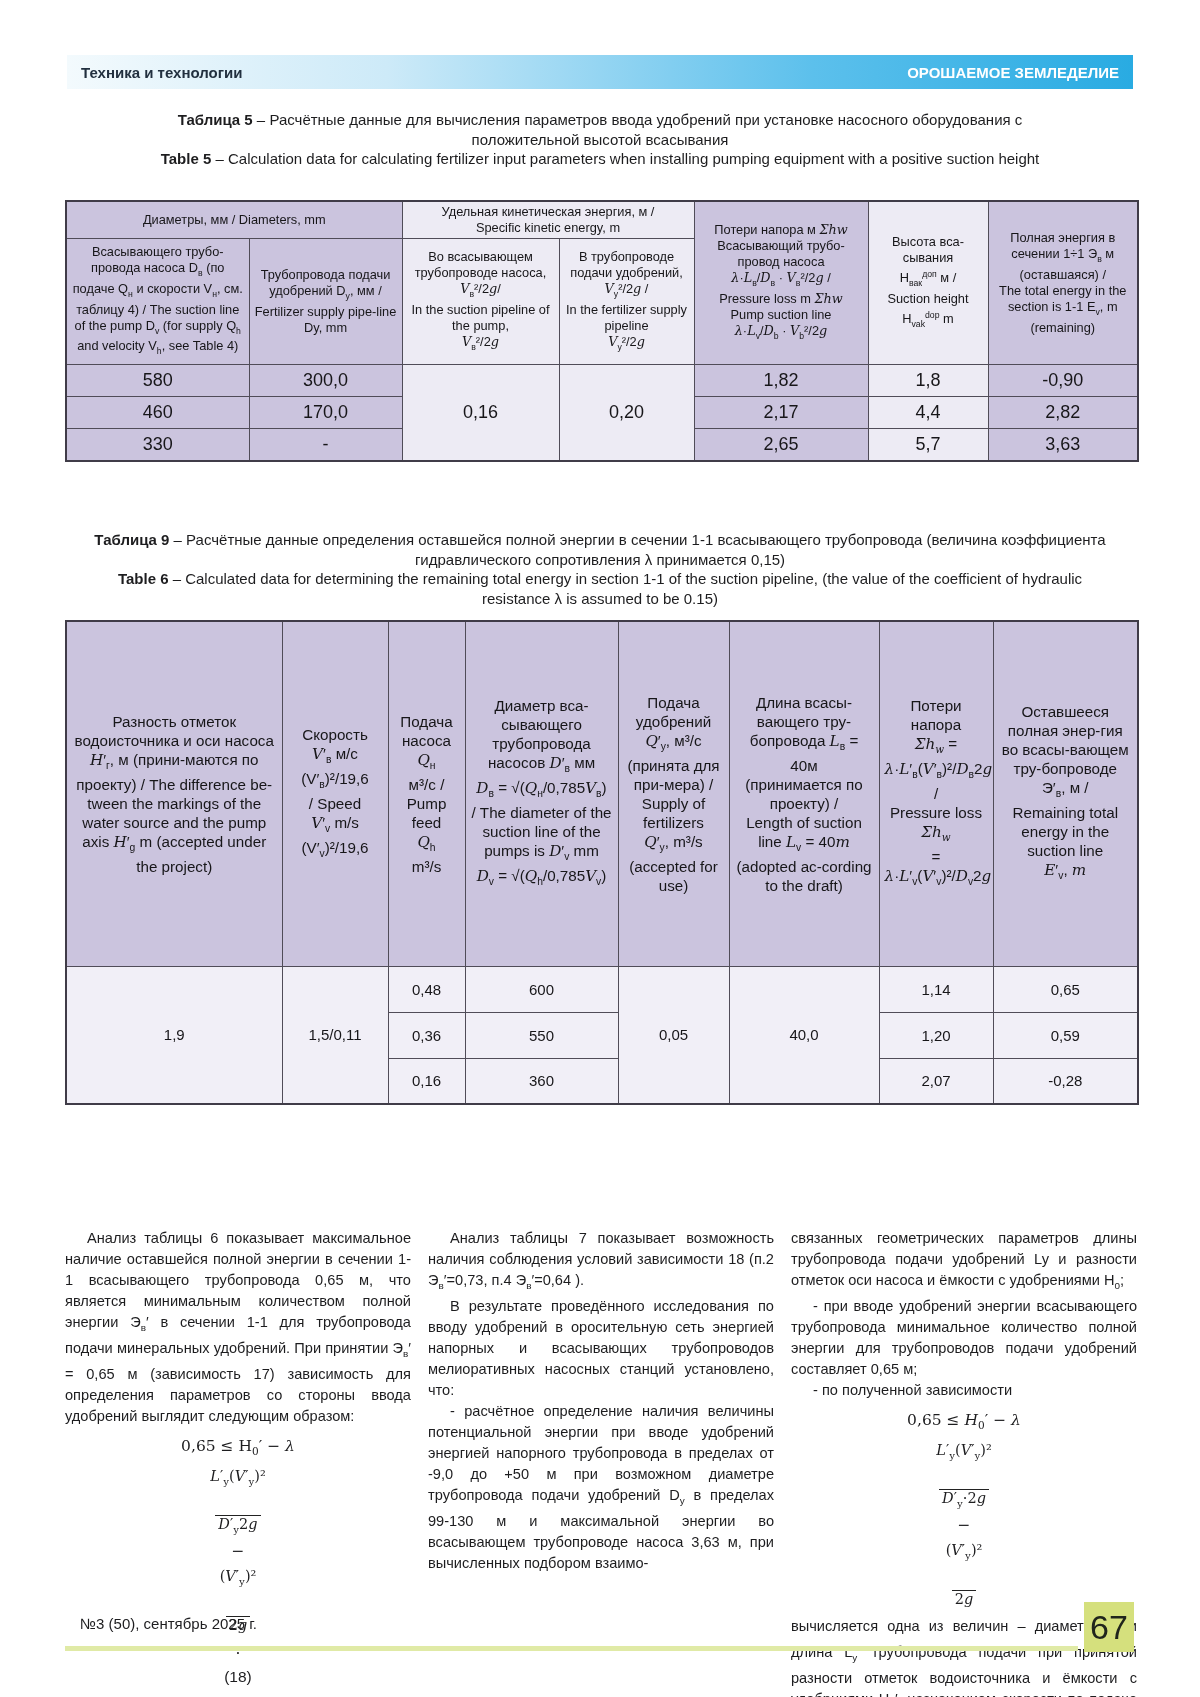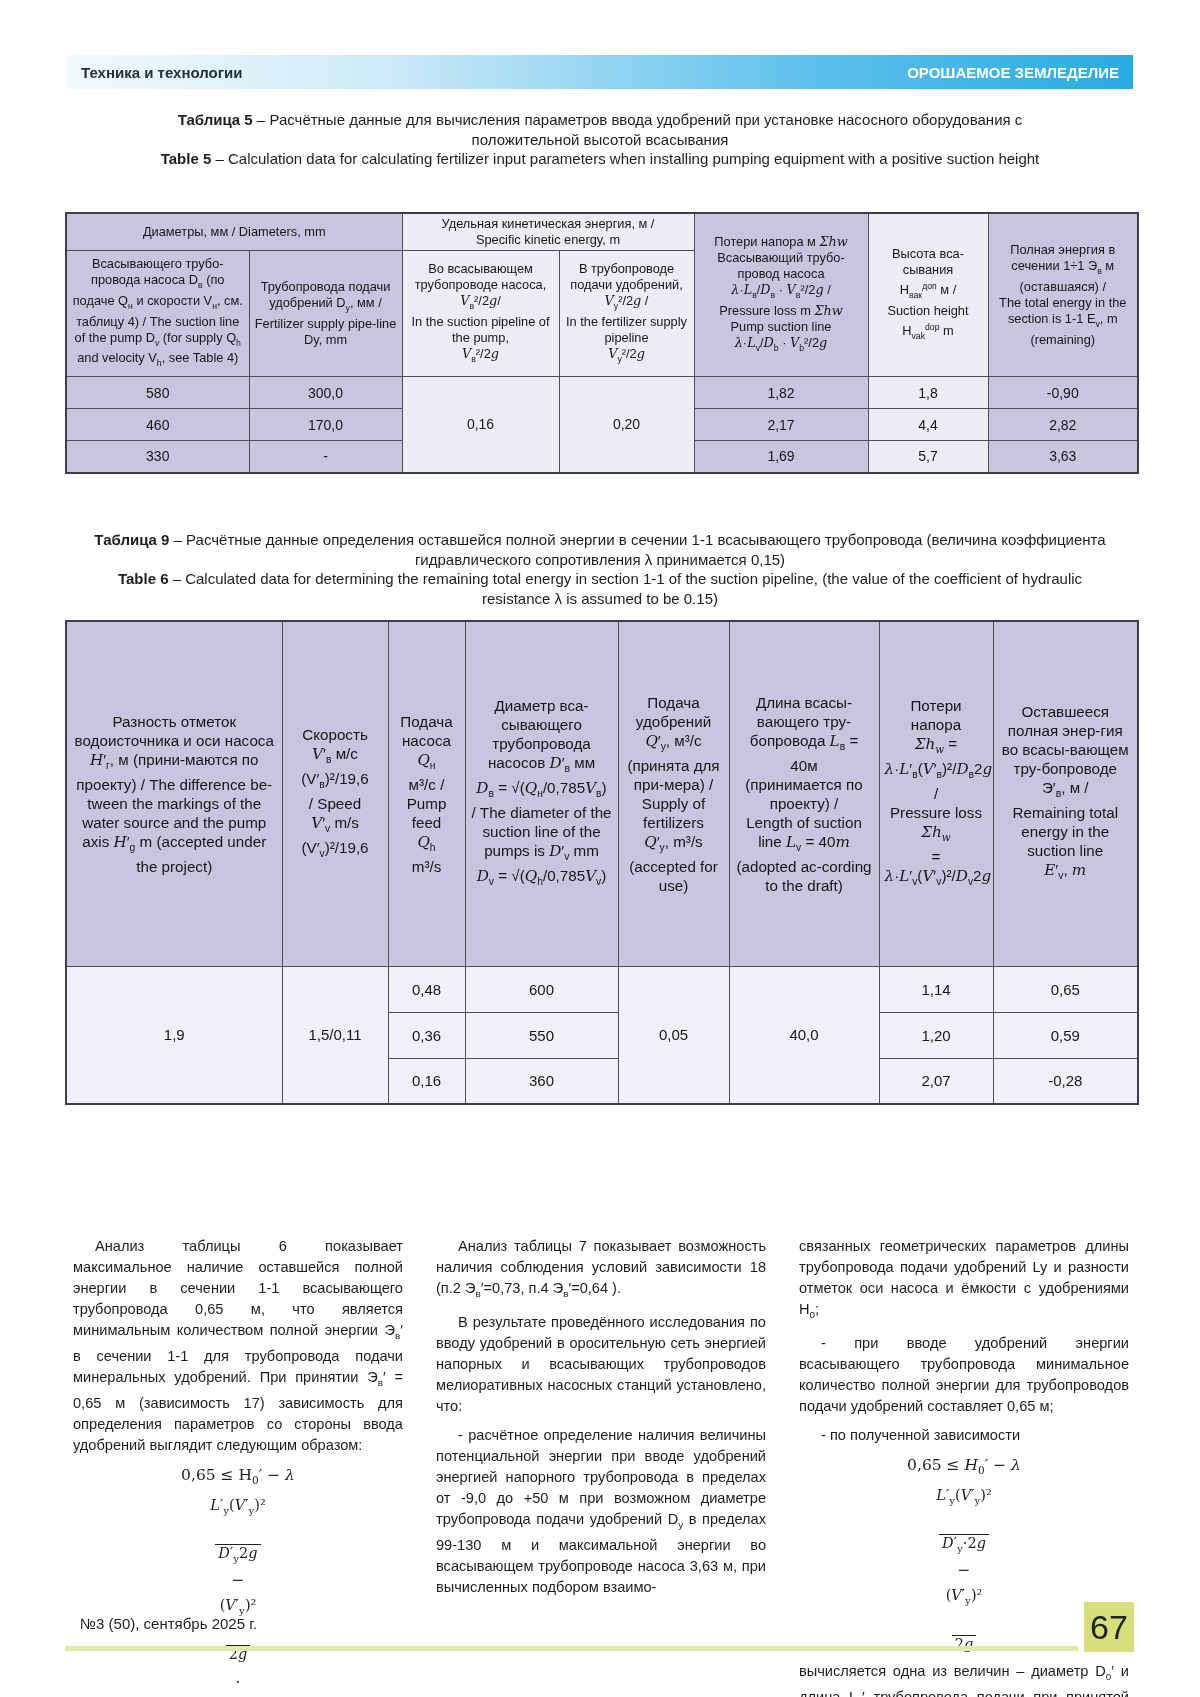--- a/index.html
+++ b/index.html
@@ -18,36 +18,36 @@
   .caption { position:absolute; text-align:center; font-size:15px; line-height:19.5px; color:#1d1d1f; }
   .caption p { margin:0; }
   .cap5 { left:150px; width:900px; top:110px; }
   .cap6 { left:82px;  width:1036px; top:530px; }
 
   
   table { border-collapse:collapse; table-layout:fixed; width:1072px; position:absolute; left:65px;
           border:2px solid #403c48; }
   td { border:1px solid #504c58; text-align:center; vertical-align:middle; padding:2px 5px;
        color:#171619; overflow:hidden; }
-  .t5 { top:212px; }
+  .t5 { top:200px; }
   .t6 { top:620px; }
   .t5 td.hdr  { font-size:12.8px; line-height:16px; }
-  .t5 td.dat  { font-size:14px; height:32px; }
+  .t5 td.dat  { font-size:18px; height:32px; }
   .t6 td.hdr  { font-size:15.2px; line-height:19px; }
   .t6 td.dat  { font-size:15px; height:46px; }
   .lav { background:#cbc4de; }
   .lgt { background:#edebf4; }
   .dt6 { background:#f1eff7; }
   td i { font-family:"DejaVu Serif", serif; }
   sub, sup { font-size:0.68em; }
 
   
   .bodycols { position:absolute; left:65px; top:1228px; width:1072px; display:flex; gap:17px; }
   .bcol { width:346px; font-size:14.6px; line-height:21px; text-align:justify; }
-  .bcol p { margin:8px; }
+  .bcol p { margin:0; }
   .bcol p.ind { text-indent:22px; }
   .bcol i { font-family:"DejaVu Serif", serif; }
 
   
   .eq { display:flex; align-items:center; justify-content:center; gap:6px;
         font-family:"DejaVu Serif", serif; font-size:15.5px; margin:9px 0; text-align:center;flex-direction:column; }
   .frac { display:inline-flex; flex-direction:column; align-items:center; line-height:1.15; font-size:14.5px;gap:28px; }
   .frac .den { border-top:1.3px solid #222; padding:0 3px; }
   .eqnum { margin-left:0; font-family:Liberation Sans, sans-serif;text-align:center; }
 
@@ -108,21 +108,21 @@
     <tr>
       <td class="dat lav">460</td>
       <td class="dat lav">170,0</td>
       <td class="dat lav">2,17</td>
       <td class="dat lgt">4,4</td>
       <td class="dat lav">2,82</td>
     </tr>
     <tr>
       <td class="dat lav">330</td>
       <td class="dat lav">-</td>
-      <td class="dat lav">1,69</td>
+      <td class="dat lav">2,65</td>
       <td class="dat lgt">5,7</td>
       <td class="dat lav">3,63</td>
     </tr>
   </tbody>
     </table>
 
   <div class="caption cap6">
     <p><strong>Таблица 9</strong><span> – Расчётные данные определения оставшейся полной энергии в сечении 1-1 всасывающего трубопровода (величина коэффициента гидравлического сопротивления λ принимается 0,15)</span></p>
     <p><strong>Table 6</strong><span> – Calculated data for determining the remaining total energy in section 1-1 of the suction pipeline, (the value of the coefficient of hydraulic resistance λ is assumed to be 0.15)</span></p>
   </div>

